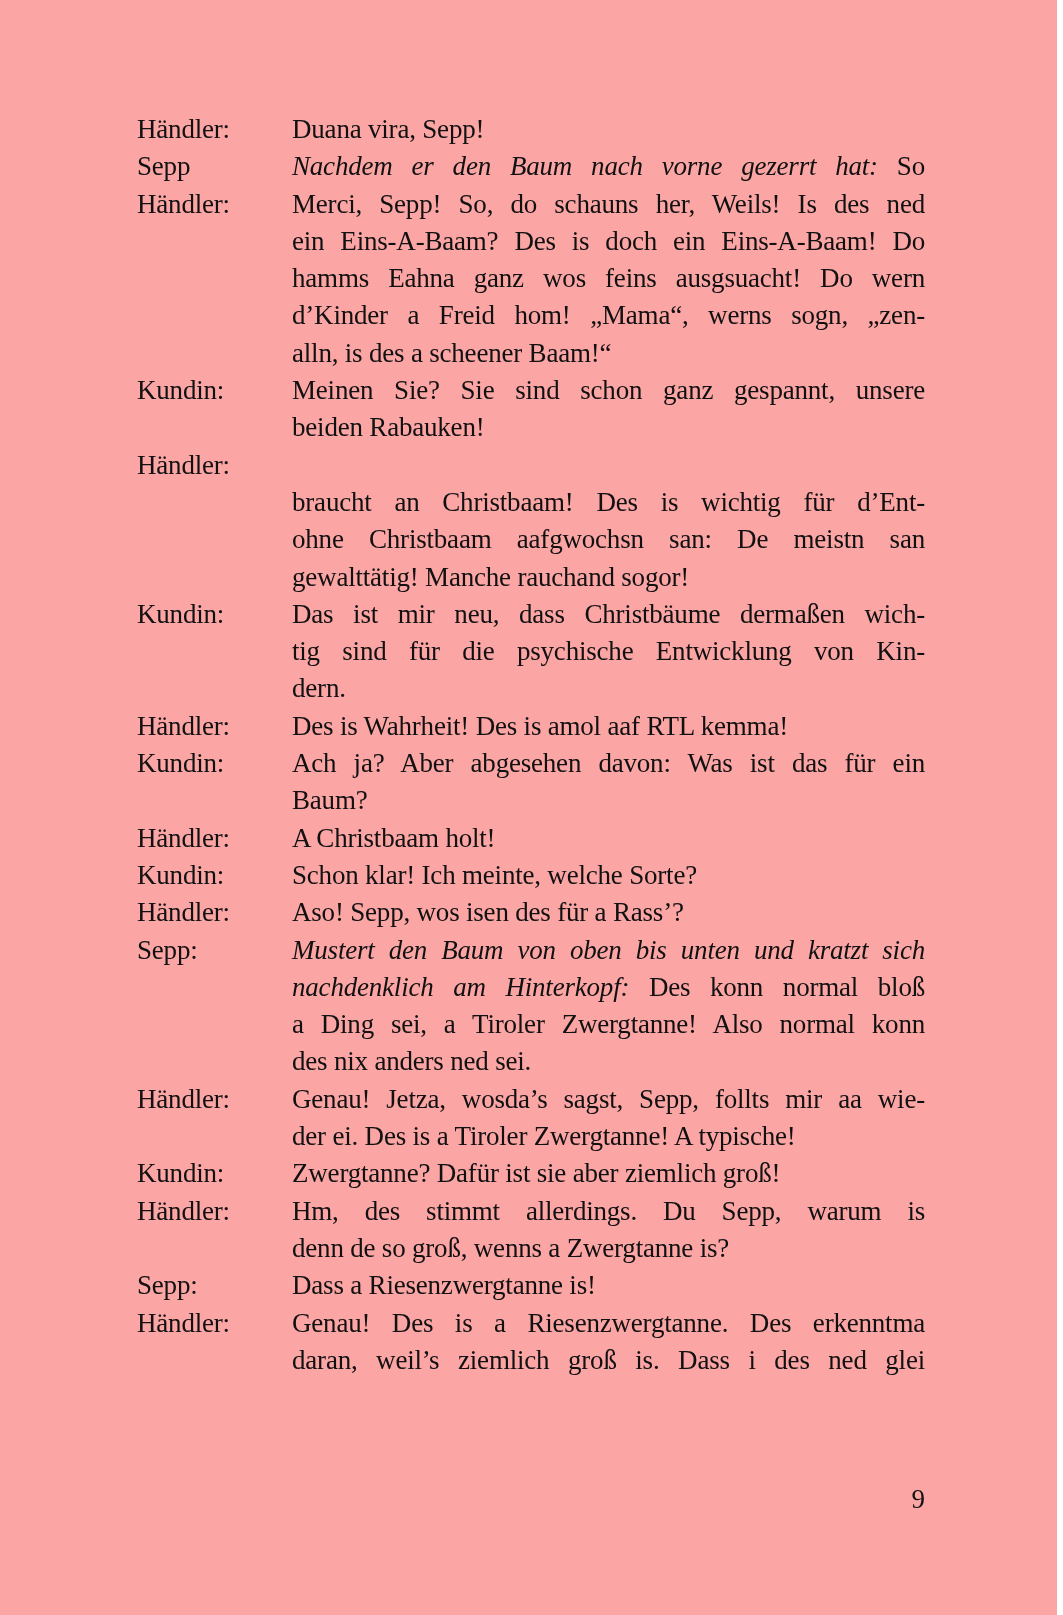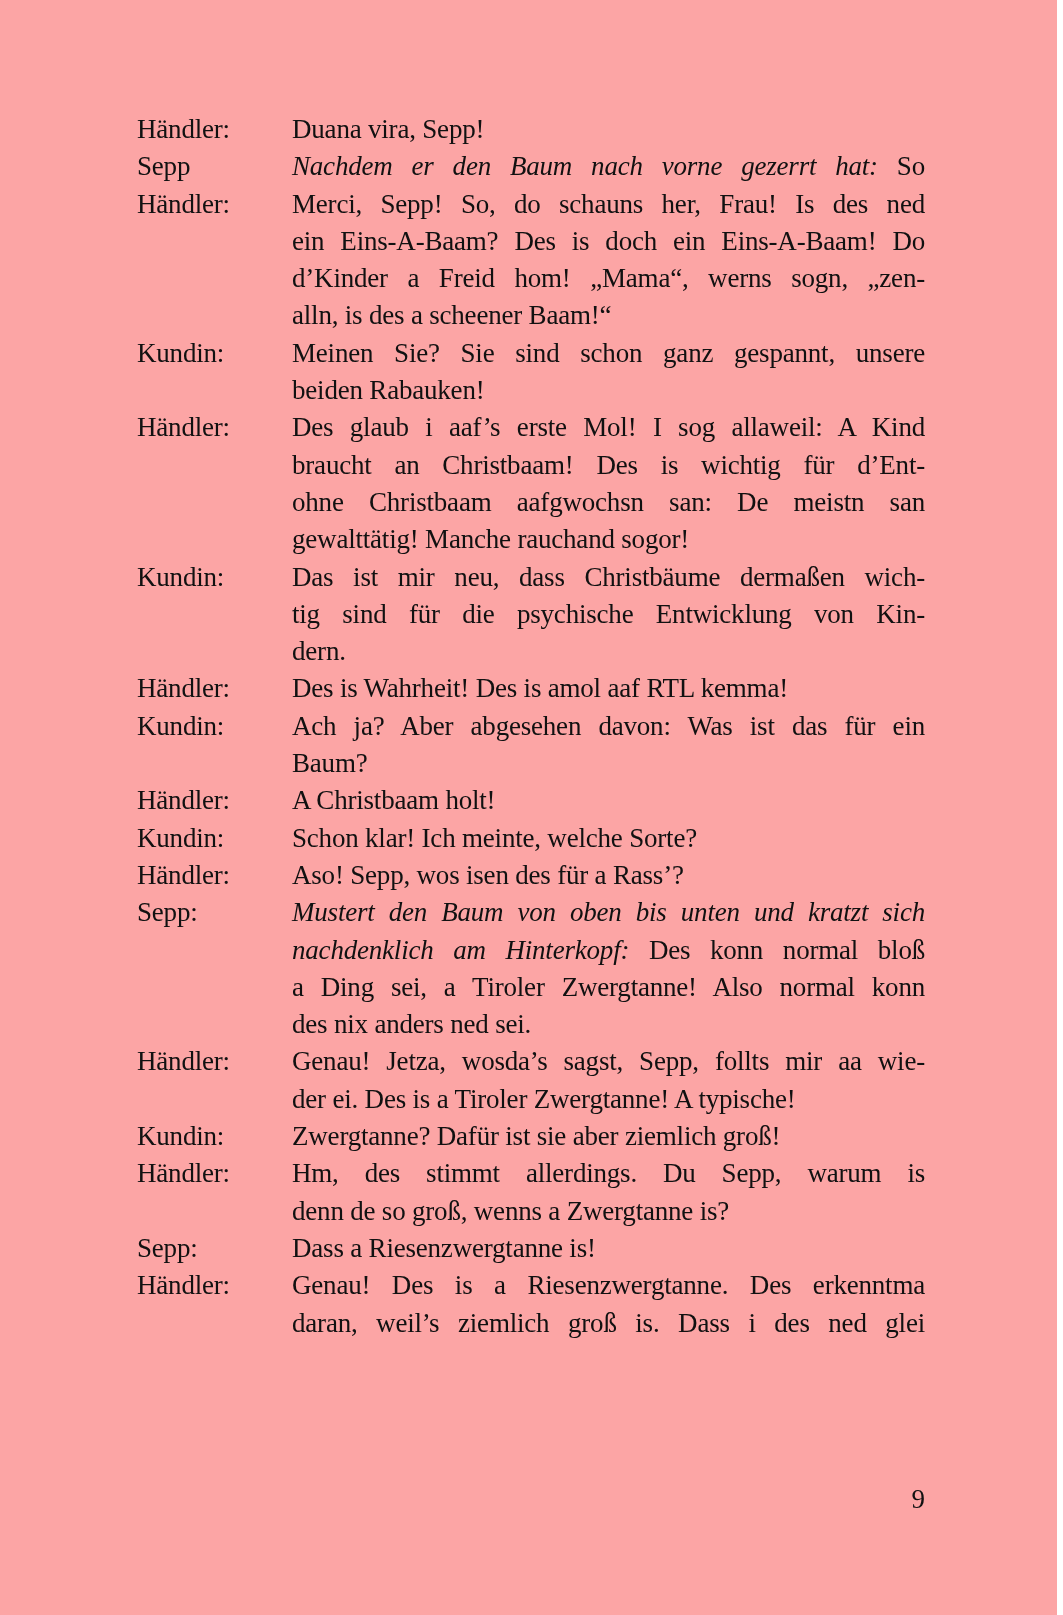--- a/index.html
+++ b/index.html
@@ -67,48 +67,48 @@
       </div>
       <div class="line">
         <span class="speaker">Sepp</span>
         <span class="text j"><em>Nachdem er den Baum nach vorne gezerrt hat:</em> So</span>
       </div>
       <div class="line">
         <span class="speaker"></span>
       </div>
       <div class="line">
         <span class="speaker">Händler:</span>
-        <span class="text j">Merci, Sepp! So, do schauns her, Frau! Is des ned</span>
+        <span class="text j">Merci, Sepp! So, do schauns her, Weils! Is des ned</span>
       </div>
       <div class="line">
         <span class="speaker"></span>
         <span class="text j">ein Eins-A-Baam? Des is doch ein Eins-A-Baam! Do</span>
       </div>
       <div class="line">
         <span class="speaker"></span>
+        <span class="text j">hamms Eahna ganz wos feins ausgsuacht! Do wern</span>
       </div>
       <div class="line">
         <span class="speaker"></span>
         <span class="text j">d’Kinder a Freid hom! „Mama“, werns sogn, „zen-</span>
       </div>
       <div class="line">
         <span class="speaker"></span>
         <span class="text l">alln, is des a scheener Baam!“</span>
       </div>
       <div class="line">
         <span class="speaker">Kundin:</span>
         <span class="text j">Meinen Sie? Sie sind schon ganz gespannt, unsere</span>
       </div>
       <div class="line">
         <span class="speaker"></span>
         <span class="text l">beiden Rabauken!</span>
       </div>
       <div class="line">
         <span class="speaker">Händler:</span>
-        <span class="text j">Des glaub i aaf’s erste Mol! I sog allaweil: A Kind</span>
       </div>
       <div class="line">
         <span class="speaker"></span>
         <span class="text j">braucht an Christbaam! Des is wichtig für d’Ent-</span>
       </div>
       <div class="line">
         <span class="speaker"></span>
         <span class="text j">ohne Christbaam aafgwochsn san: De meistn san</span>
       </div>
       <div class="line">

